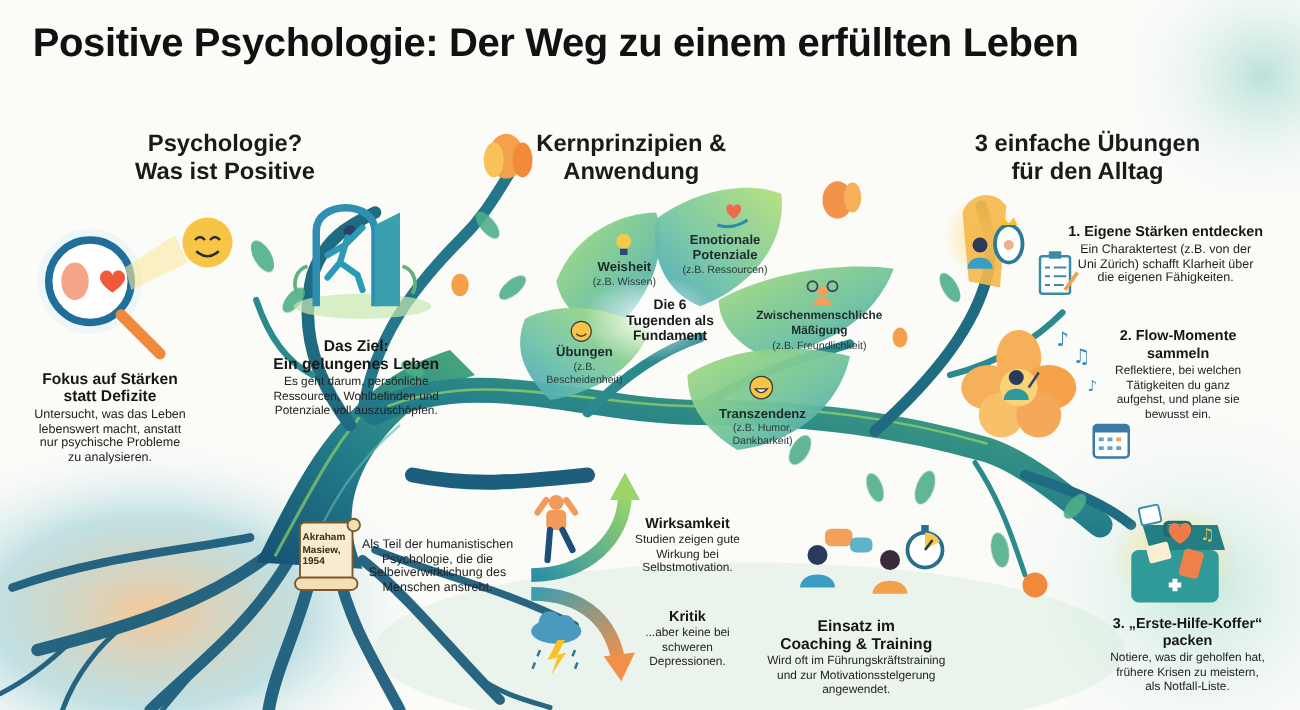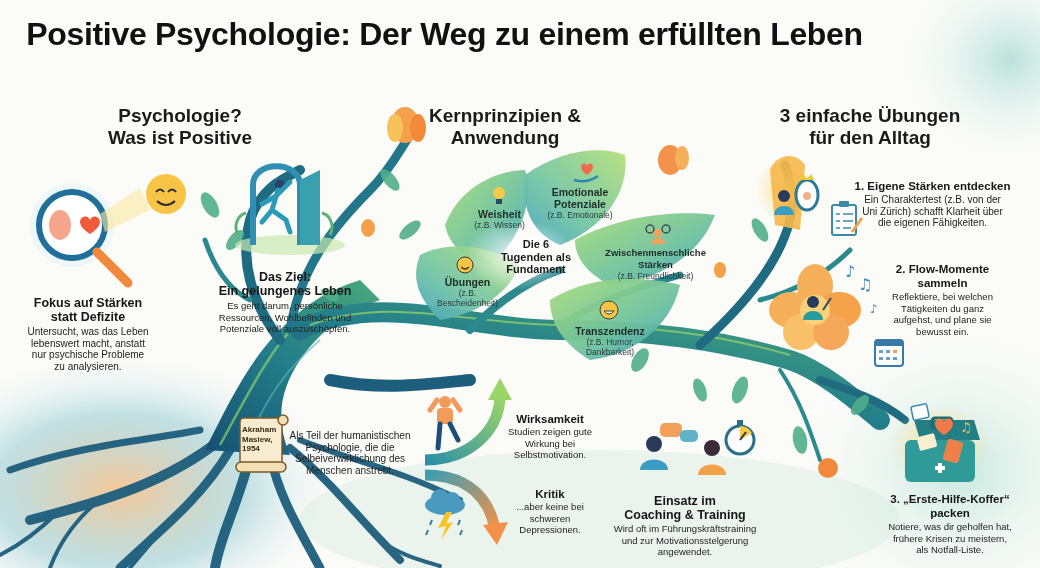--- a/index.html
+++ b/index.html
@@ -331,32 +331,32 @@
   </div>
 
   <div class="abs" style="left:462px;top:208px;width:75px;">
     <div class="leaf-h">Weisheit</div>
     <div class="leaf-p">(z.B. Wissen)</div>
   </div>
 
   <div class="abs" style="left:540px;top:186px;width:80px;">
     <div class="leaf-h">Emotionale</div>
     <div class="leaf-h">Potenziale</div>
-    <div class="leaf-p">(z.B. Emotionale)</div>
+    <div class="leaf-p">(z.B. Ressourcen)</div>
   </div>
 
   <div class="abs center-label" style="left:500px;top:238px;width:72px;">
     <div>Die 6</div>
     <div>Tugenden als</div>
     <div>Fundament</div>
   </div>
 
   <div class="abs" style="left:598px;top:247px;width:115px;">
     <div class="leaf-h" style="font-size:9.5px;">Zwischenmenschliche</div>
-    <div class="leaf-h" style="font-size:9.5px;">Stärken</div>
+    <div class="leaf-h" style="font-size:9.5px;">Mäßigung</div>
     <div class="leaf-p">(z.B. Freundlichkeit)</div>
   </div>
 
   <div class="abs" style="left:430px;top:276px;width:75px;">
     <div class="leaf-h">Übungen</div>
     <div class="leaf-p">(z.B.</div>
     <div class="leaf-p">Bescheidenheit)</div>
   </div>
 
   <div class="abs" style="left:570px;top:325px;width:80px;">

